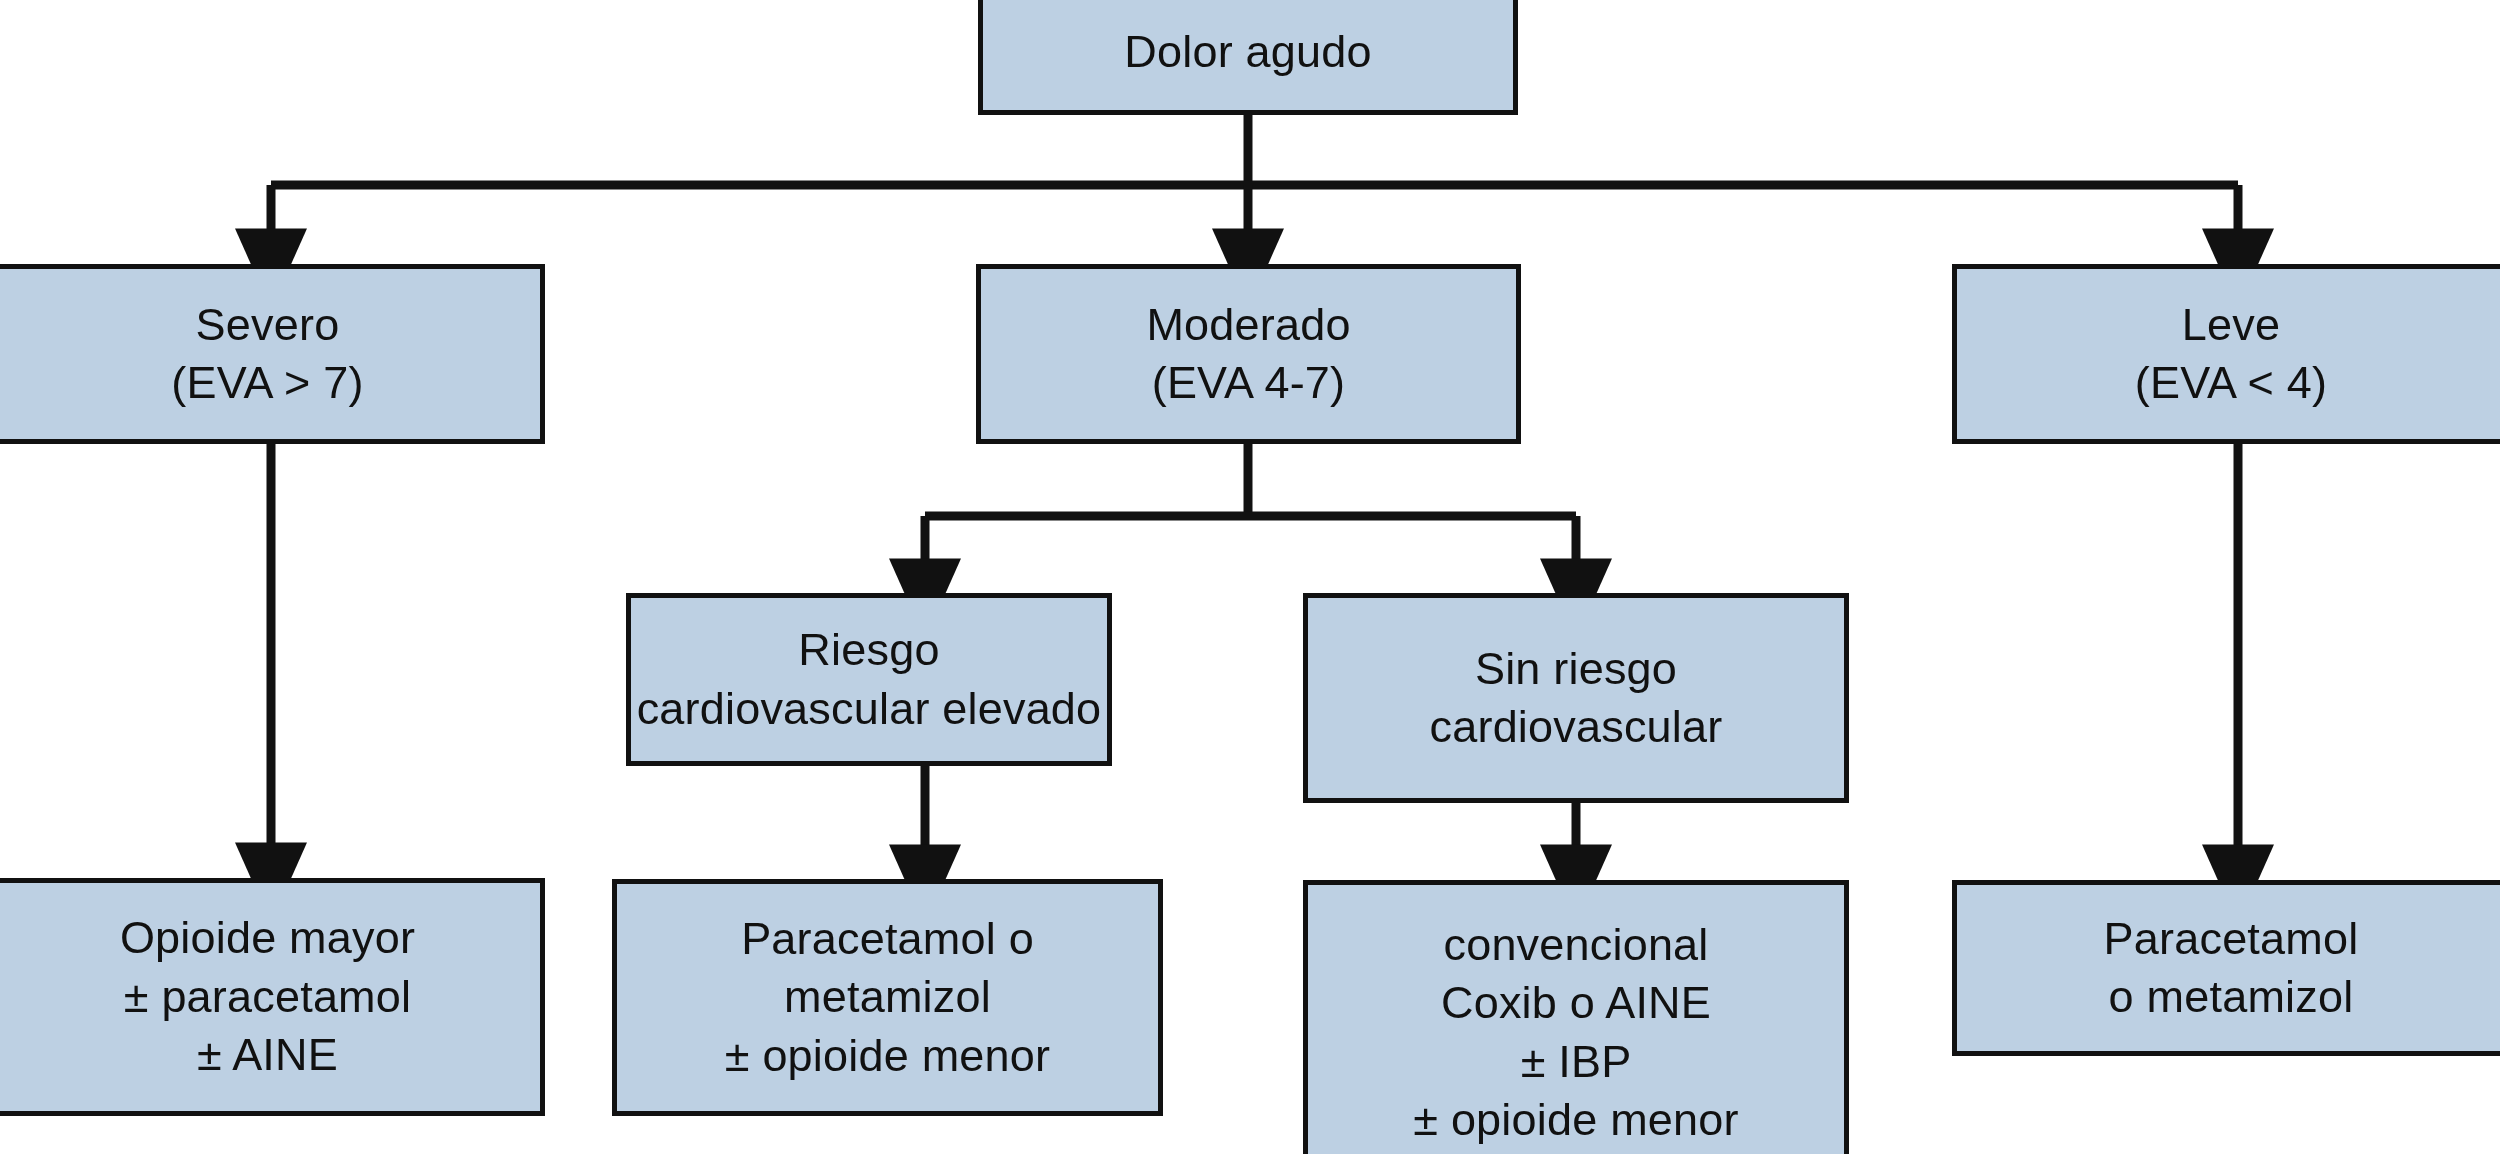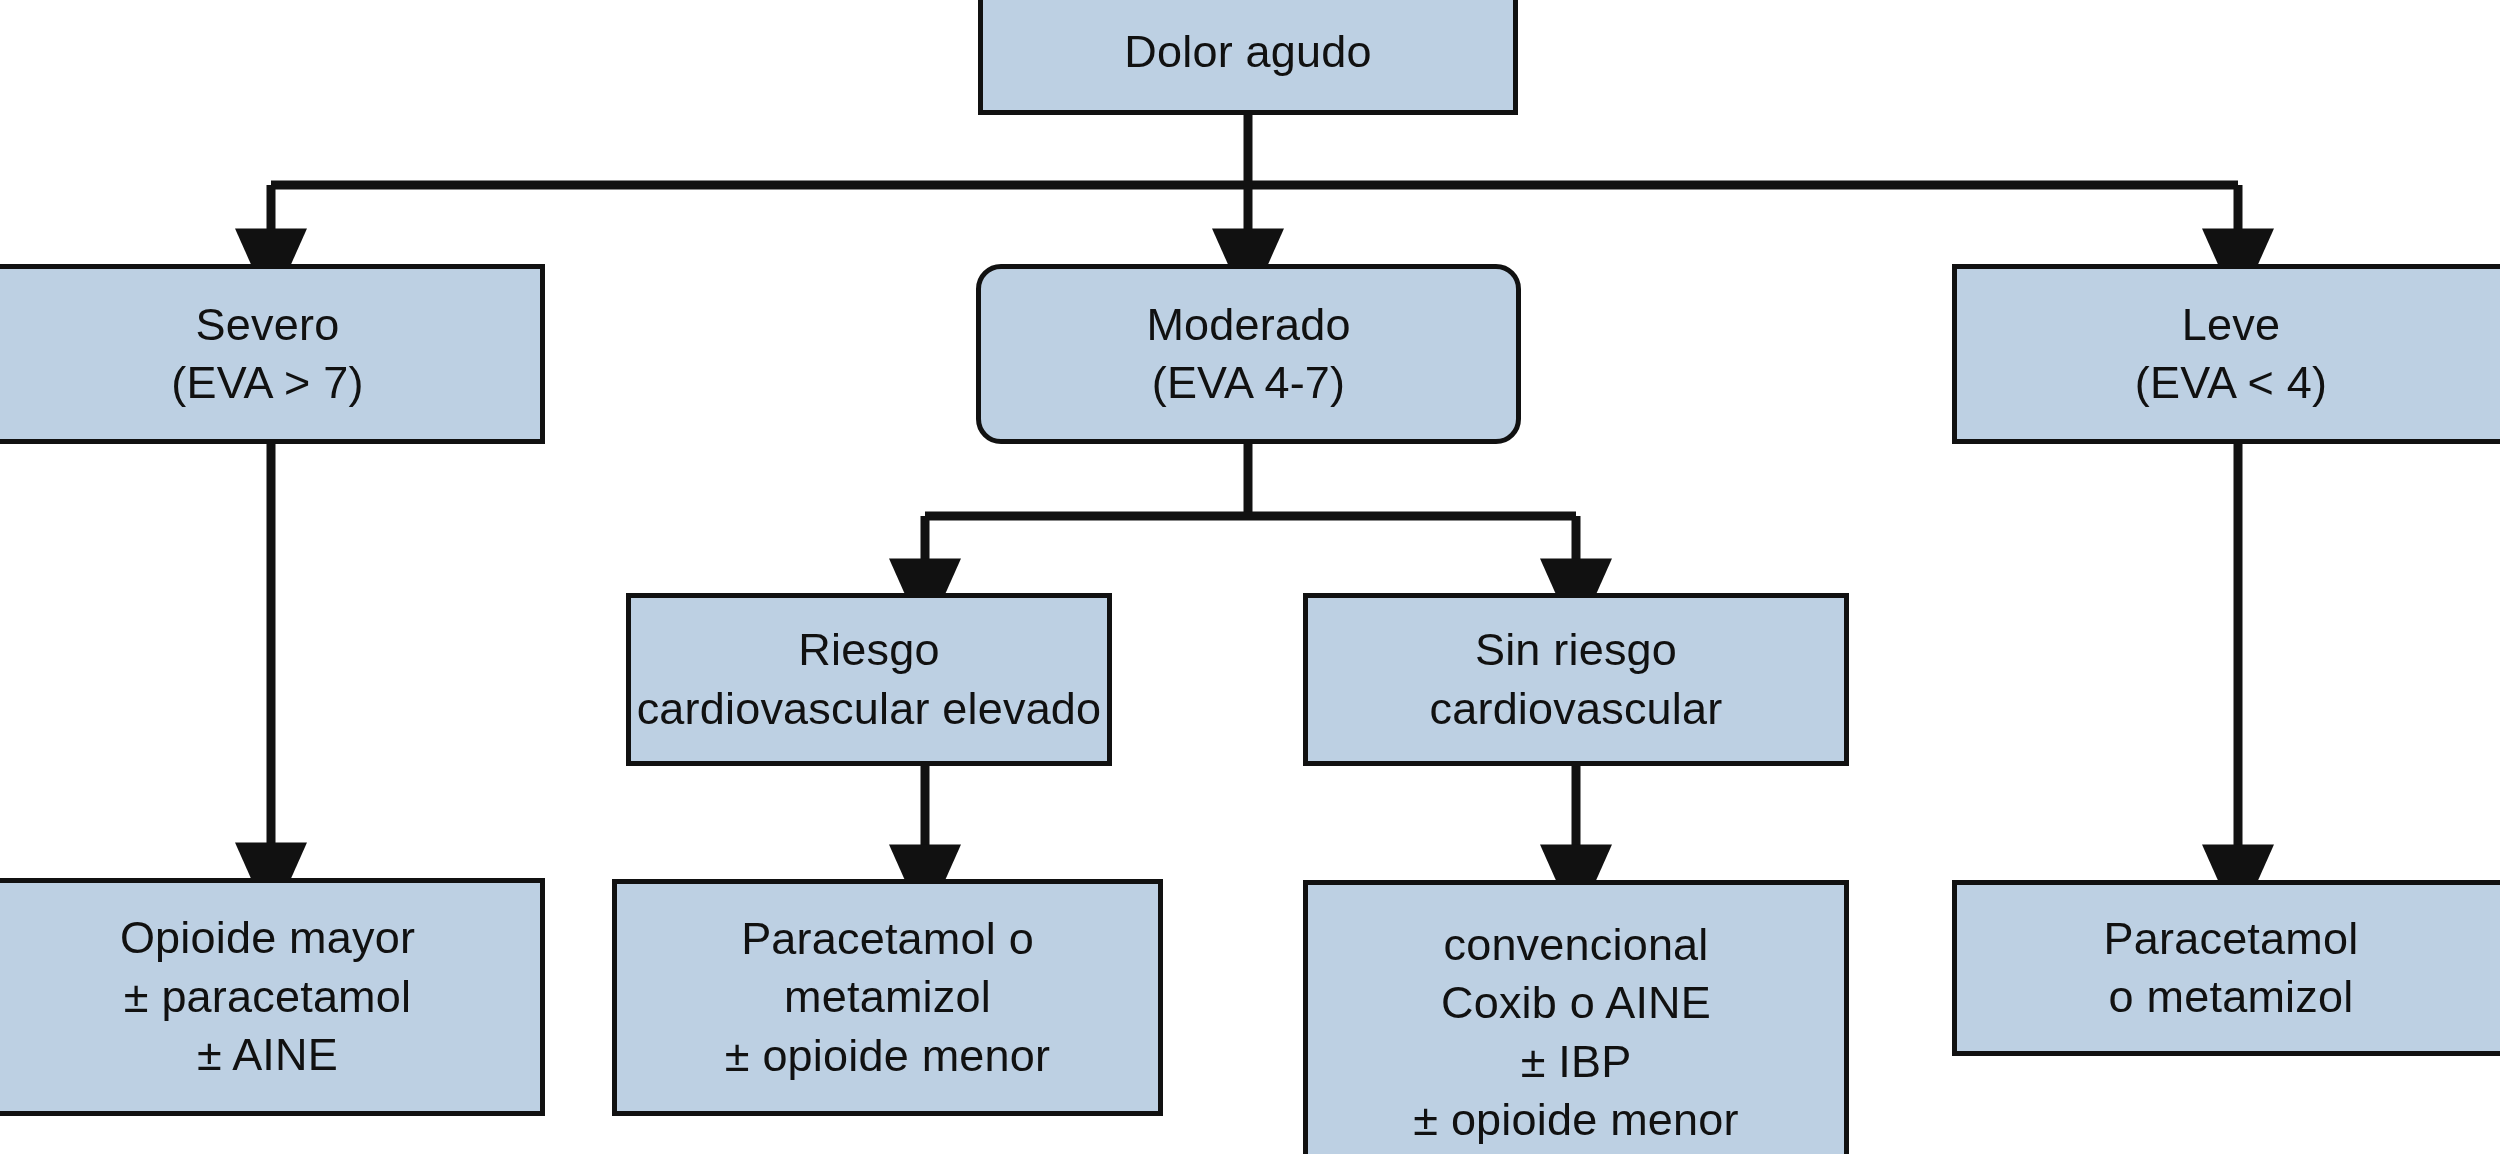--- a/index.html
+++ b/index.html
@@ -100,36 +100,36 @@
 
   <div class="node" style="left:978px; top:-10px; width:540px; height:125px;">
     <span class="line">Dolor agudo</span>
   </div>
 
   <div class="node" style="left:-10px; top:264px; width:555px; height:180px;">
     <span class="line">Severo</span>
     <span class="line">(EVA &gt; 7)</span>
   </div>
 
-  <div class="node" style="left:976px; top:264px; width:545px; height:180px;border-radius:25px;">
+  <div class="node" style="left:976px; top:264px; width:545px; height:180px;">
     <span class="line">Moderado</span>
     <span class="line">(EVA 4-7)</span>
   </div>
 
   <div class="node" style="left:1952px; top:264px; width:558px; height:180px;">
     <span class="line">Leve</span>
     <span class="line">(EVA &lt; 4)</span>
   </div>
 
   <div class="node" style="left:626px; top:593px; width:486px; height:173px;">
     <span class="line">Riesgo</span>
     <span class="line">cardiovascular elevado</span>
   </div>
 
-  <div class="node" style="left:1303px; top:593px; width:546px; height:173px;">
+  <div class="node" style="left:1303px; top:593px; width:546px; height:210px;">
     <span class="line">Sin riesgo</span>
     <span class="line">cardiovascular</span>
   </div>
 
   <div class="node" style="left:-10px; top:878px; width:555px; height:238px;">
     <span class="line">Opioide mayor</span>
     <span class="line">± paracetamol</span>
     <span class="line">± AINE</span>
   </div>
 

